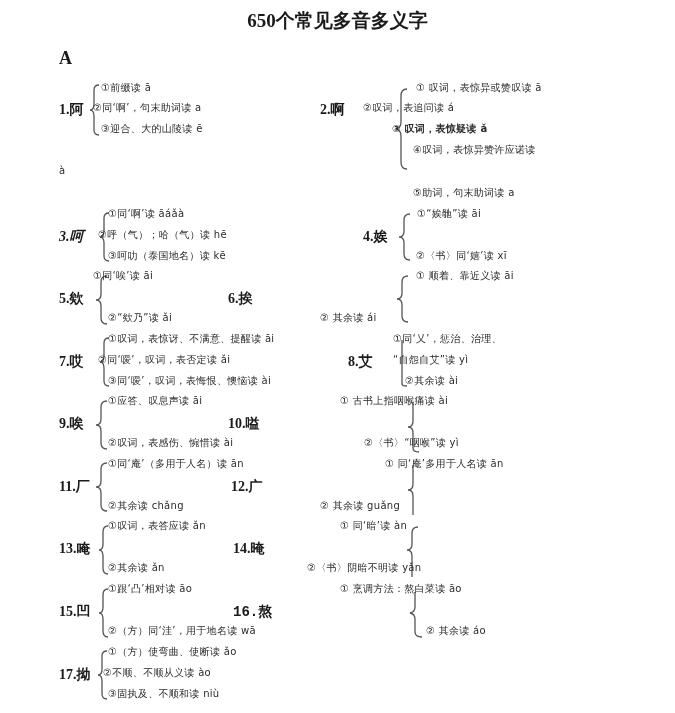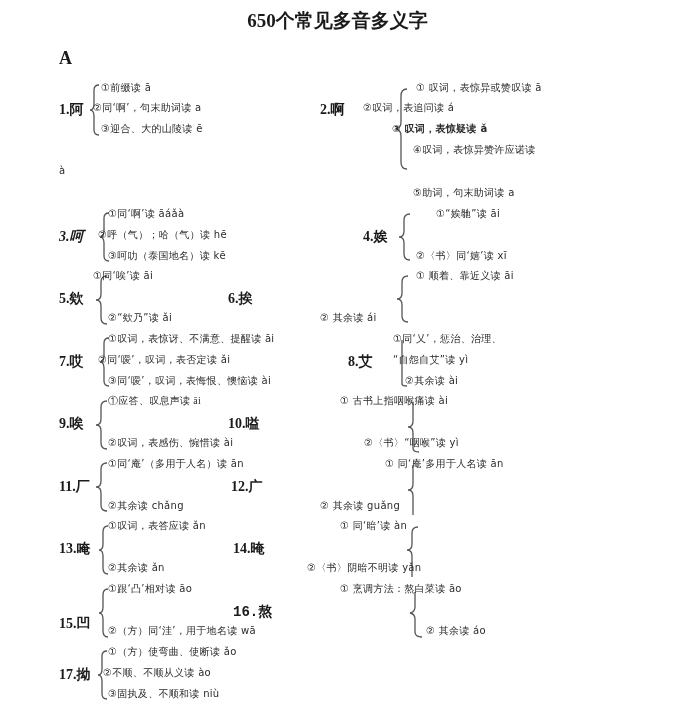--- a/index.html
+++ b/index.html
@@ -49,21 +49,21 @@
   <div class="abs it" style="left:108px;top:207px;">①同‘啊’读 āáǎà</div>
   <div class="abs it" style="left:98px;top:228px;">②呼（气）；哈（气）读 hē</div>
   <div class="abs it" style="left:108px;top:249px;">③呵叻（泰国地名）读 kē</div>
 </div>
 
 <div>
   <div class="abs hw" style="left:363px;top:228px;">4.娭</div>
   <svg class="br" style="left:399px;top:213px;" width="12" height="48">
       <path d="M11 1 Q5 1 5 7 L5 18 Q5 24 0 24 Q5 24 5 30 L5 41 Q5 47 11 47" fill="none" stroke="#555" stroke-width="1.3"></path>
     </svg>
-  <div class="abs it" style="left:436px;top:207px;text-align:right;">①“娭毑”读 āi</div>
+  <div class="abs it" style="left:417px;top:207px;text-align:right;">①“娭毑”读 āi</div>
   <div class="abs it" style="left:416px;top:249px;">②〈书〉同‘嬉’读 xī</div>
 </div>
 
 <div>
   <div class="abs hw" style="left:59px;top:290px;">5.欸</div>
   <svg class="br" style="left:96px;top:275px;" width="12" height="50">
       <path d="M11 1 Q5 1 5 7 L5 19 Q5 25 0 25 Q5 25 5 31 L5 43 Q5 49 11 49" fill="none" stroke="#555" stroke-width="1.3"></path>
     </svg>
   <div class="abs it" style="left:93px;top:269px;">①同‘唉’读 āi</div>
   <div class="abs it" style="left:108px;top:311px;">②“欸乃”读 ǎi</div>
@@ -96,21 +96,21 @@
   <div class="abs it" style="left:393px;top:332px;">①同‘乂’，惩治、治理、</div>
   <div class="abs it" style="left:393px;top:353px;">“自怨自艾”读 yì</div>
   <div class="abs it" style="left:405px;top:374px;">②其余读 ài</div>
 </div>
 
 <div>
   <div class="abs hw" style="left:59px;top:415px;">9.唉</div>
   <svg class="br" style="left:96px;top:400px;" width="12" height="50">
       <path d="M11 1 Q5 1 5 7 L5 19 Q5 25 0 25 Q5 25 5 31 L5 43 Q5 49 11 49" fill="none" stroke="#555" stroke-width="1.3"></path>
     </svg>
-  <div class="abs it" style="left:108px;top:394px;font-family:Liberation Serif, serif;">①应答、叹息声读 āi</div>
+  <div class="abs it" style="left:108px;top:394px;">①应答、叹息声读 āi</div>
   <div class="abs it" style="left:108px;top:436px;">②叹词，表感伤、惋惜读 ài</div>
 </div>
 
 <div>
   <div class="abs hw" style="left:228px;top:415px;">10.嗌</div>
   <svg class="br" style="left:408px;top:402px;" width="12" height="50">
       <path d="M5 0 L5 19 Q5 25 0 25 Q5 25 5 31 L5 46 Q5 50 11 50" fill="none" stroke="#555" stroke-width="1.3"></path>
     </svg>
   <div class="abs it" style="left:340px;top:394px;">① 古书上指咽喉痛读 ài</div>
   <div class="abs it" style="left:364px;top:436px;">②〈书〉“咽喉”读 yì</div>
@@ -146,21 +146,21 @@
 <div>
   <div class="abs hw" style="left:233px;top:540px;">14.晻</div>
   <svg class="br" style="left:407px;top:527px;" width="12" height="50">
       <path d="M11 0 Q5 0 5 6 L5 17 Q5 23 0 23 Q5 23 5 29 L5 50" fill="none" stroke="#555" stroke-width="1.3"></path>
     </svg>
   <div class="abs it" style="left:340px;top:519px;">① 同‘暗’读 àn</div>
   <div class="abs it" style="left:307px;top:561px;">②〈书〉阴暗不明读 yǎn</div>
 </div>
 
 <div>
-  <div class="abs hw" style="left:59px;top:603px;margin-top:12px;">15.凹</div>
+  <div class="abs hw" style="left:59px;top:603px;">15.凹</div>
   <svg class="br" style="left:99px;top:588px;" width="10" height="50">
       <path d="M9 1 Q4 1 4 7 L4 19 Q4 25 0 25 Q4 25 4 31 L4 43 Q4 49 9 49" fill="none" stroke="#555" stroke-width="1.3"></path>
     </svg>
   <div class="abs it" style="left:108px;top:582px;">①跟‘凸’相对读 āo</div>
   <div class="abs it" style="left:108px;top:624px;">②（方）同‘洼’，用于地名读 wā</div>
 </div>
 
 <div>
   <div class="abs hw" style="left:233px;top:603px;font-family:Liberation Mono, monospace;">16.熬</div>
   <svg class="br" style="left:410px;top:592px;" width="14" height="46">

